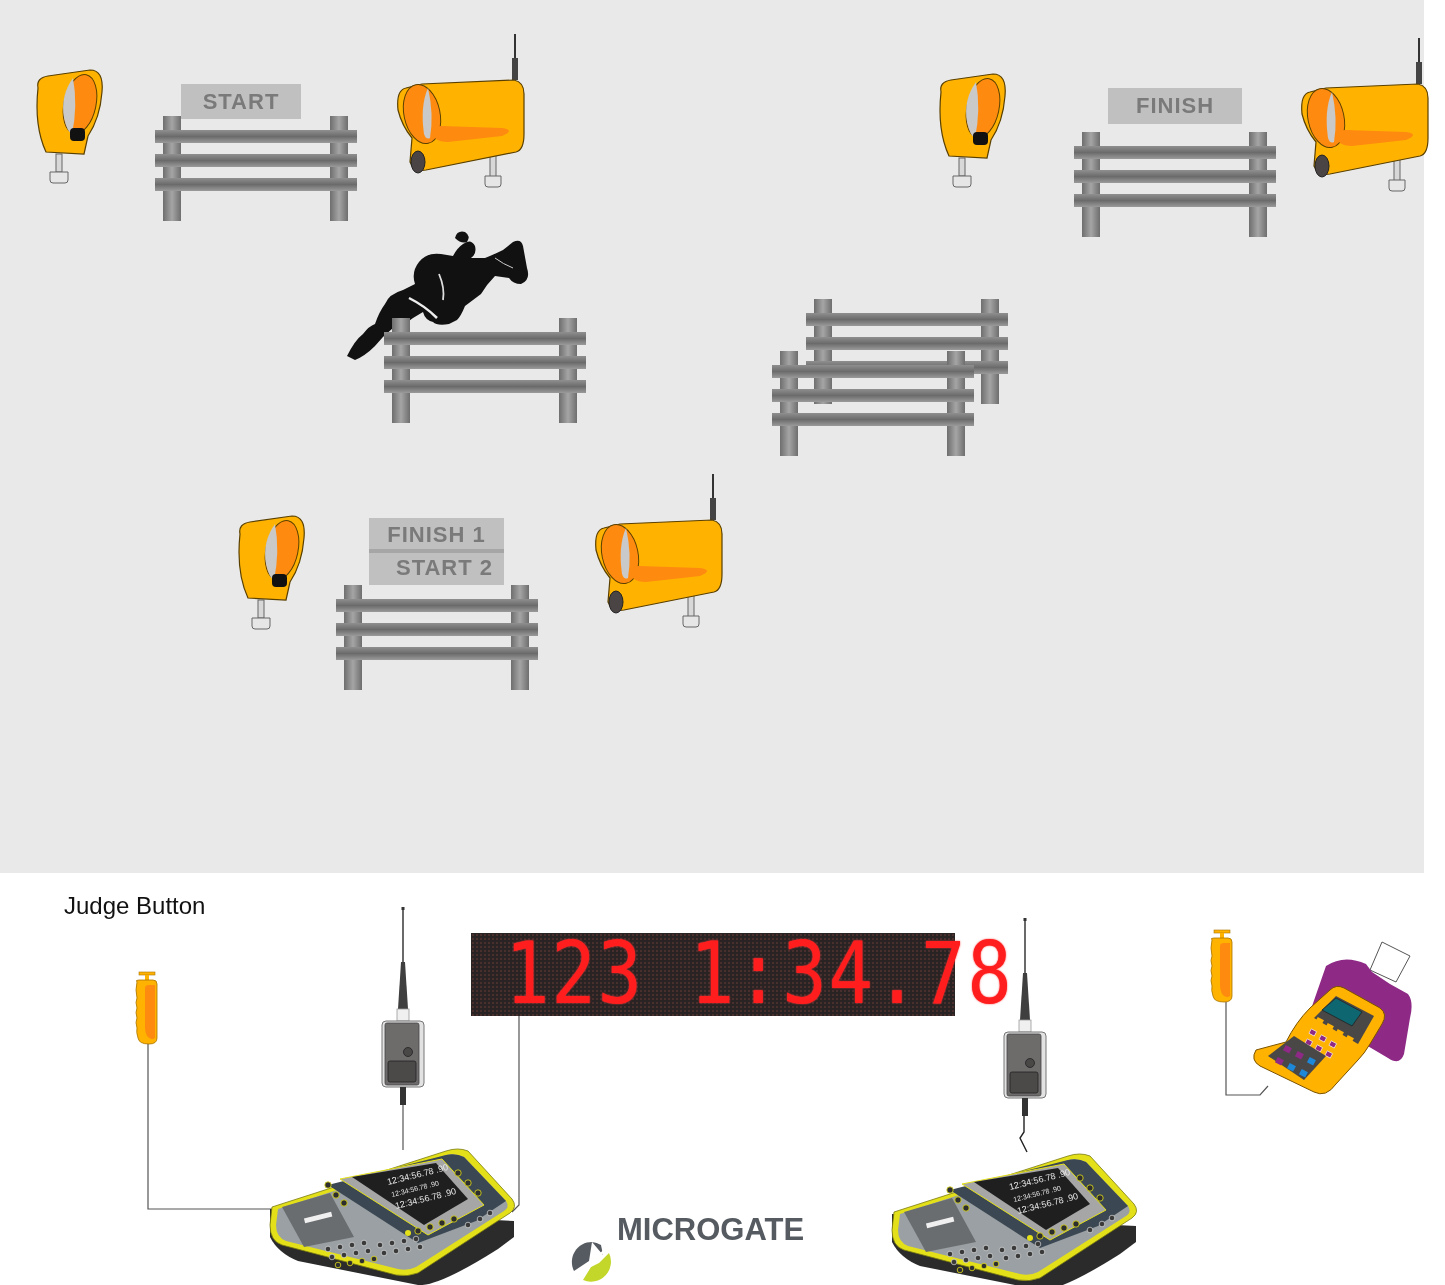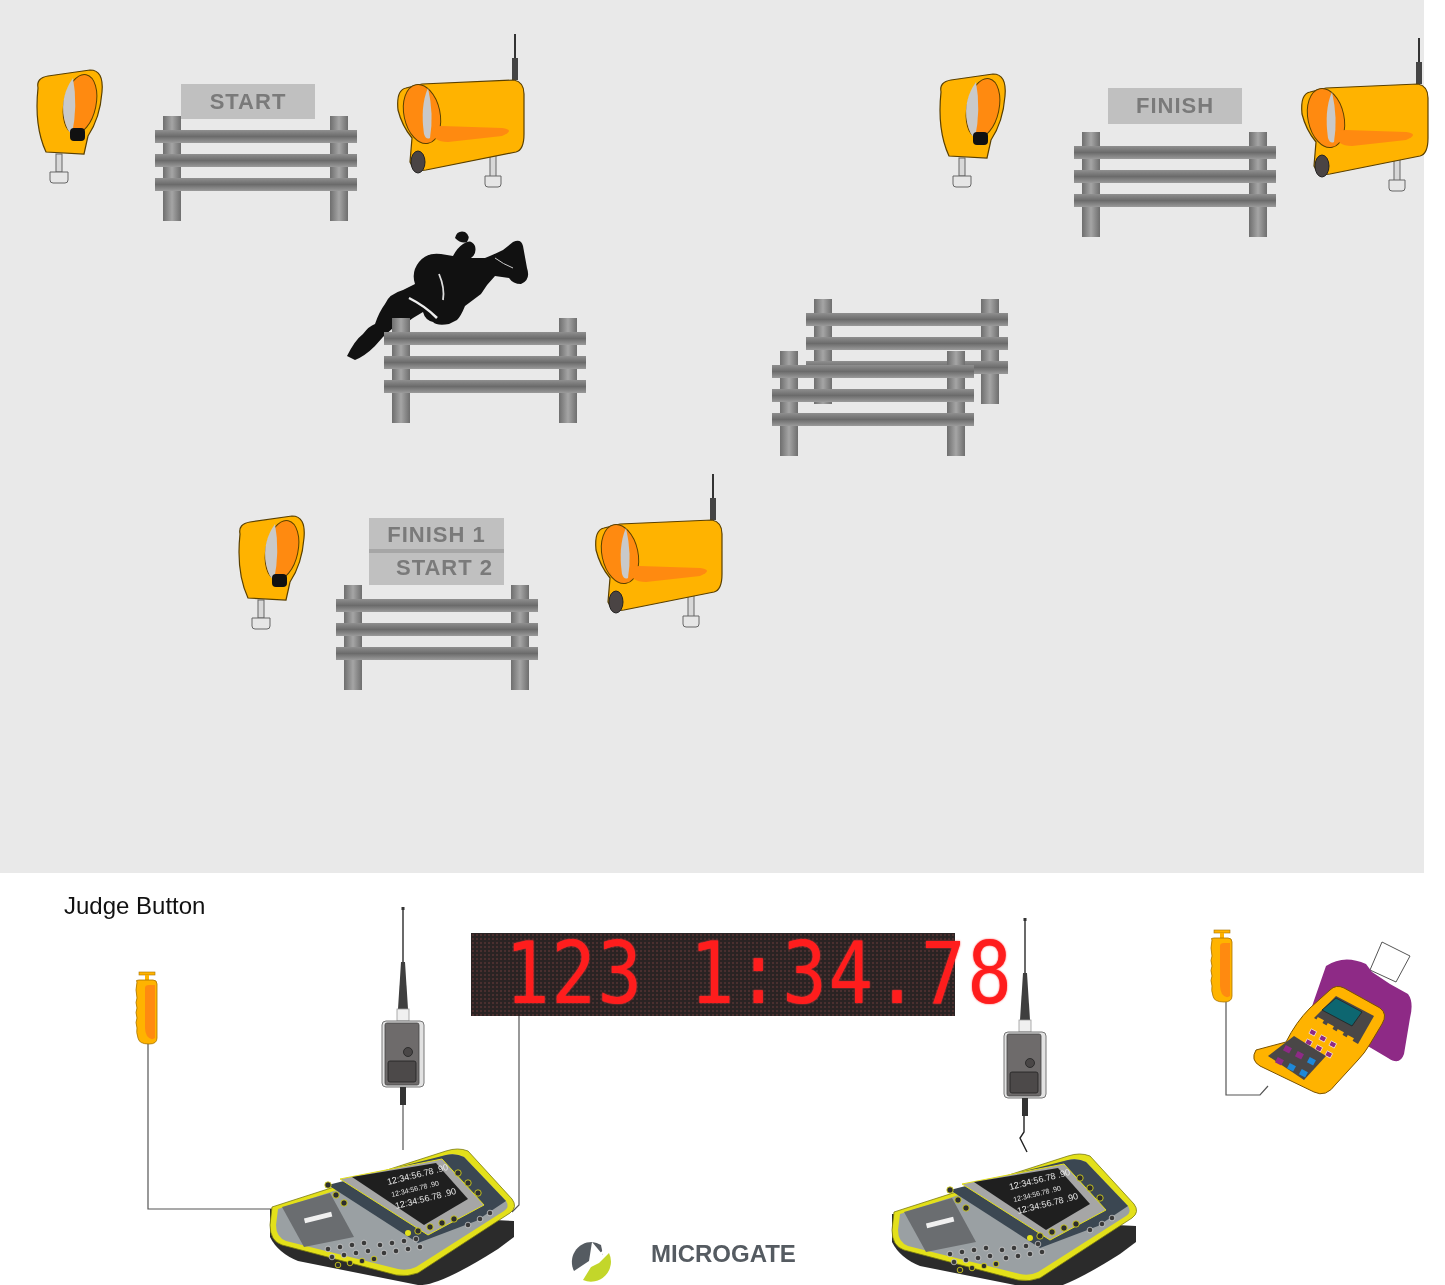--- a/index.html
+++ b/index.html
@@ -7,21 +7,21 @@
   .field { position: absolute; left: 0; top: 0; width: 1424px; height: 873px; background: #e9e9e9; }
   .abs { position: absolute; }
   .sign { position: absolute; background: #c0c0c0; color: #7a7a7a; font-family: "Liberation Sans", sans-serif; font-weight: bold; text-align: center; letter-spacing: 1px; }
   .sign-line { display: block; }
   .caption { position: absolute; font-family: "Liberation Sans", sans-serif; font-size: 24px; color: #111; margin-left: 13px; }
   .led { position: absolute; left: 471px; top: 933px; width: 484px; height: 83px; background-color: #2a2323;
          background-image: radial-gradient(circle, #4a2f2f 0.9px, transparent 1.2px); background-size: 4px 4px; }
   .led-text { position: absolute; left: 0; top: -6px; width: 100%; height: 100%; font-family: "DejaVu Sans Mono", monospace; font-size: 86px; color: #ff1d1d;
               line-height: 92px; letter-spacing: 2px; white-space: pre; text-align: center; transform: scaleX(0.86);
               text-shadow: 0 0 2px #ff3b3b; }
-  .logo-text { position: absolute; left: 617px; top: 1240px; font-family: "Liberation Sans", sans-serif; font-weight: bold; font-size: 24px; color: #555b61; letter-spacing: 0px; margin-left: 34px; }
+  .logo-text { position: absolute; left: 617px; top: 1212px; font-family: "Liberation Sans", sans-serif; font-weight: bold; font-size: 31px; color: #555b61; letter-spacing: 0px; }
   svg { overflow: visible; }
 </style>
 </head>
 <body>
 
 <svg width="0" height="0" style="position:absolute">
   <defs>
     <linearGradient id="postGrad" x1="0" x2="1" y1="0" y2="0">
       <stop offset="0" stop-color="#6e6e6e"></stop>
       <stop offset="0.5" stop-color="#a5a5a5"></stop>
@@ -135,21 +135,21 @@
       <circle cx="140" cy="88" r="3" fill="#e3e01a"></circle>
     </g>
   </defs>
 </svg>
 
 <div class="field"></div>
 
 <svg class="abs" style="left:30px;top:66px" width="80" height="125">
     <use href="#reflector"></use>
   </svg>
-<div class="sign" style="left:181px;top:84px;width:134px;height:35px;font-size:22px;line-height:35px;">
+<div class="sign" style="left:181px;top:84px;width:120px;height:35px;font-size:22px;line-height:35px;">
   <span>START</span>
 </div>
 <svg class="abs" style="left:155px;top:116px" width="205" height="106">
     <use href="#fence"></use>
   </svg>
 <svg class="abs" style="left:392px;top:34px" width="140" height="170">
     <use href="#transmitter"></use>
   </svg>
 
 <svg class="abs" style="left:933px;top:70px" width="80" height="125">

